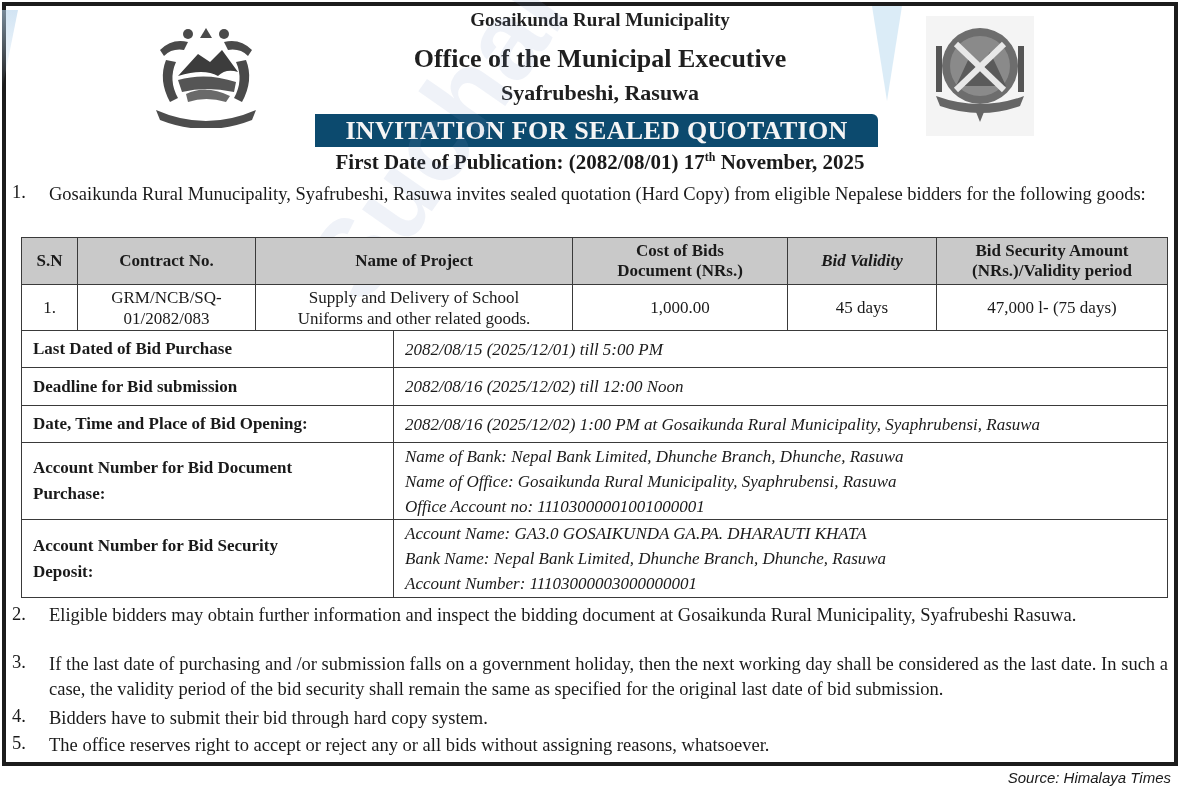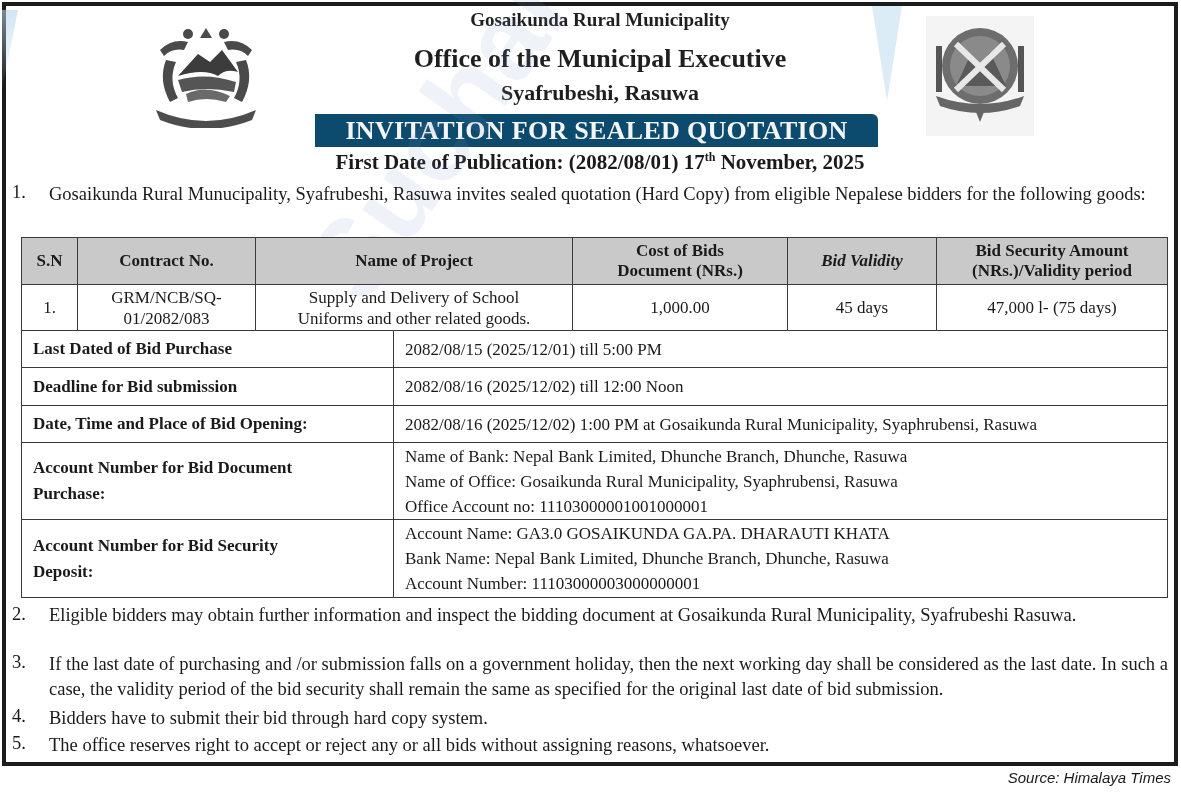--- a/index.html
+++ b/index.html
@@ -30,21 +30,21 @@
 
   
   table { border-collapse:collapse; position:absolute; font-size:17px; }
   td, th { border:1.5px solid #3a3a3a; padding:0; }
   .t1 { left:21px; top:237px; width:1147px; }
   .t1 th { background:#c9c9c9; font-weight:bold; height:46px; line-height:20px; text-align:center; font-size:17px; }
   .t1 td { height:45px; text-align:center; line-height:21px; }
   .t2 { left:21px; top:330px; width:1147px; }
   .t2 td { padding-left:11px; text-align:left; }
   .t2 .lab { font-weight:bold; width:360px; font-size:17px; }
-  .t2 .val { font-size:17px; line-height:25px; }
+  .t2 .val { font-size:17px; line-height:25px;font-style:italic; }
 
   .watermark { position:absolute; left:280px; top:250px; font-family:"Liberation Sans", sans-serif;
                font-size:110px; font-weight:bold; color:rgba(120,150,200,0.12);
                transform:rotate(-55deg); transform-origin:left top; white-space:nowrap; pointer-events:none; }
   .source { position:absolute; right:10px; top:769px; font-family:"Liberation Sans", sans-serif;
             font-style:italic; font-size:15px; color:#1a1a1a; }
   .accent-left { position:absolute; left:2px; top:10px; width:16px; height:80px;
                  background:linear-gradient(180deg, rgba(180,210,235,0.6), rgba(255,255,255,0)); clip-path:polygon(0 0,100% 0,0 100%); }
   .accent-top { position:absolute; left:872px; top:6px; width:30px; height:95px;
                 background:rgba(190,220,240,0.55); clip-path:polygon(0 0,100% 0,50% 100%); }

